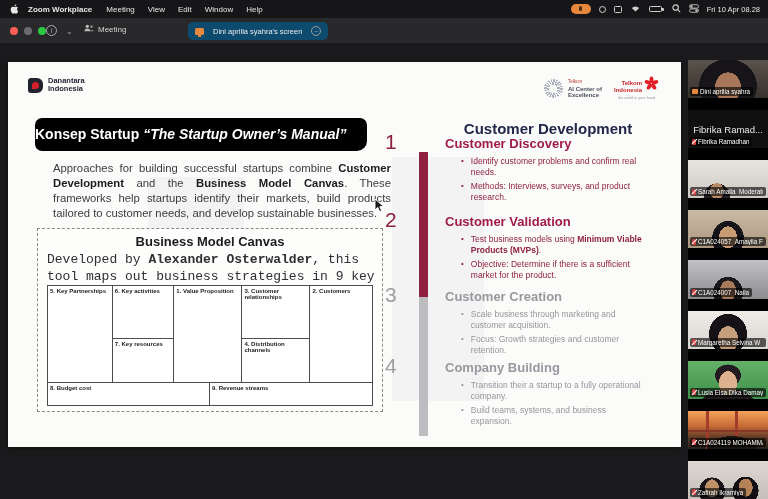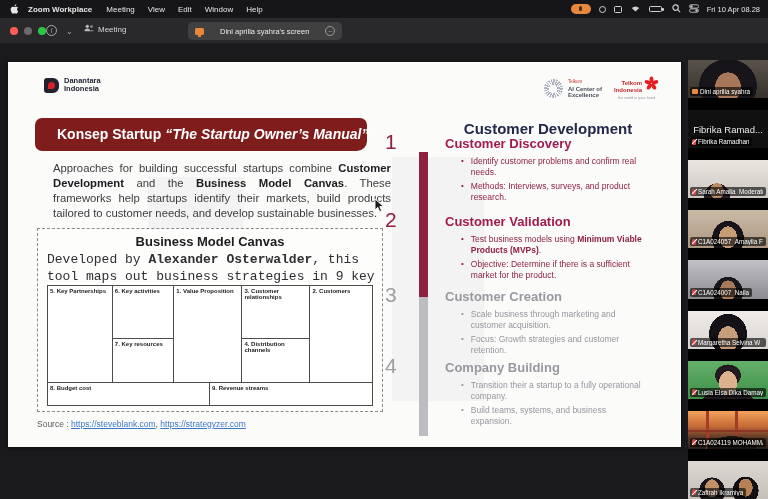--- a/index.html
+++ b/index.html
@@ -32,61 +32,61 @@
   .titlebar { position:absolute; left:0; top:18px; width:768px; height:26px;
     background:#29292b; border-bottom:1px solid #1a1a1c; }
   .lights { position:absolute; left:10px; top:9px; display:flex; gap:6px; }
   .light { width:8px; height:8px; border-radius:50%; }
   .l-red { background:#ff5f57; } .l-yellow { background:#6b6b6d; } .l-green { background:#2ac840; }
   .tb-info { position:absolute; left:46px; top:7px; width:11px; height:11px; border:1px solid #a9a9ab;
     border-radius:50%; color:#a9a9ab; font-size:7px; text-align:center; line-height:10px; font-style:italic; }
   .tb-chev { position:absolute; left:66px; top:9px; color:#a9a9ab; font-size:8px; }
   .tb-meeting { position:absolute; left:84px; top:6px; display:flex; gap:4px; align-items:center;
     color:#d6d6d6; font-size:8px; }
-  .share-tab { position:absolute; left:188px; top:4px; height:18px; background:#404040;
-    border-radius:5px; display:flex; align-items:center; gap:16px; padding:0 7px; }
+  .share-tab { position:absolute; left:188px; top:4px; height:18px; background:#0c4a6e;
+    border-radius:5px; display:flex; align-items:center; gap:9px; padding:0 7px; }
   .share-tab .mon { width:9px; height:7px; background:#e8883c; border-radius:1.5px; position:relative; }
   .share-tab .mon::after { content:''; position:absolute; left:3px; top:7px; width:3px; height:2px; background:#e8883c; }
   .share-tab .txt { color:#ececec; font-size:7.5px; white-space:nowrap; }
   .share-tab .dash-circle { width:10px; height:10px; border:1px solid #9b9b9d; border-radius:50%;
     color:#9b9b9d; font-size:7px; line-height:8px; text-align:center; }
 
   
   .canvas { position:absolute; left:0; top:44px; width:768px; height:455px; background:#1b1b1d; }
 
   
   .slide { position:absolute; left:8px; top:18px; width:673px; height:385px; background:#fbfbfa;
     box-shadow:0 1px 6px rgba(0,0,0,.5); overflow:hidden; }
   .decor { position:absolute; background:rgba(40,40,60,.035); }
   .decor.d1 { left:140px; top:115px; width:96px; height:96px; }
   .decor.d2 { left:384px; top:95px; width:92px; height:244px; }
 
-  .brand { position:absolute; left:20px; top:15px; display:flex; gap:5px; align-items:center;margin-left:16px; }
+  .brand { position:absolute; left:20px; top:15px; display:flex; gap:5px; align-items:center; }
   .brand-mark { width:15px; height:15px; background:#20222e; border-radius:3px 6px 6px 3px; position:relative; }
   .brand-mark::after { content:''; position:absolute; left:4px; top:4px; width:7px; height:7px;
     background:#d6202c; border-radius:50% 50% 50% 0; }
   .brand-text { font-size:7.5px; font-weight:700; color:#232634; line-height:8px; }
 
   .logos { position:absolute; right:22px; top:14px; display:flex; gap:12px; align-items:center; }
   .coe { display:flex; gap:5px; align-items:center; }
   .coe-swirl { width:19px; height:19px; border-radius:50%;
     background:repeating-conic-gradient(#aab0bc 0 9deg, #f6f6f6 9deg 18deg); position:relative; }
   .coe-swirl::after { content:''; position:absolute; left:5.5px; top:5.5px; width:8px; height:8px;
     background:#fbfbfa; border-radius:50%; }
   .coe-text { line-height:6.5px; }
   .coe-text .t { font-size:4.5px; color:#c0392b; }
   .coe-text .l { font-size:6px; color:#4c4f5c; font-weight:700; }
   .telkom { display:flex; flex-direction:column; align-items:center; line-height:6.5px; }
   .telkom .row { display:flex; align-items:flex-start; gap:2px; }
   .telkom .name { font-size:6px; color:#c9252b; font-weight:700; text-align:right; line-height:7px; margin-top:4px; }
   .telkom .tag { font-size:3.8px; color:#9a9aa0; margin-top:1px; }
 
-  .banner { position:absolute; left:27px; top:56px; width:332px; height:33px; background:#7f1d1d;
+  .banner { position:absolute; left:27px; top:56px; width:332px; height:33px; background:#000000;
     border-radius:7px 7px 10px 7px; color:#fff; font-size:14px; font-weight:700;
-    line-height:33px; padding-left:22px; white-space:nowrap; }
+    line-height:33px; white-space:nowrap; }
   .banner .it { font-style:italic; }
 
   .intro { position:absolute; left:45px; top:99px; width:338px; font-size:11.3px; line-height:1.33;
     color:#3c3c40; text-align:justify; }
   .intro .seg-bold { font-weight:700; color:#1c1c20; }
 
   .bmc { position:absolute; left:29px; top:166px; width:346px; height:184px;
     border:1px dashed #8a8a8a; background:#fdfdfc; }
   .bmc-title { text-align:center; font-size:13px; font-weight:700; color:#1c1c20; margin-top:5px; }
   .bmc-sub { position:absolute; left:9px; top:23px; width:328px; font-size:13px; line-height:1.3; color:#2e2e33;font-family:Liberation Mono, monospace; }
@@ -317,24 +317,20 @@
           <div class="bmc-cell span2 last" style="grid-column:5;">2. Customers</div>
           <div class="bmc-cell" style="grid-column:2;grid-row:2;">7. Key resources</div>
           <div class="bmc-cell" style="grid-column:4;grid-row:2;">4. Distribution channels</div>
         </div>
         <div class="bmc-bottom">
           <div class="bmc-bcell first">8. Budget cost</div>
           <div class="bmc-bcell">9. Revenue streams</div>
         </div>
       </div>
 
-      <div class="source">
-        <span>Source :</span>
-        <span class="src-link">https://steveblank.com</span><span>, </span><span class="src-link">https://strategyzer.com</span>
-      </div>
 
       <div class="cd-title">Customer Development</div>
       <div class="bar-maroon"></div>
       <div class="bar-gray"></div>
       <div class="cd-steps">
           <div class="cd-step active" style="top: 74px;">
             <div class="step-tick"></div>
             <div class="step-num">1</div>
             <div class="step-title">Customer Discovery</div>
             <div class="step-bullets">

